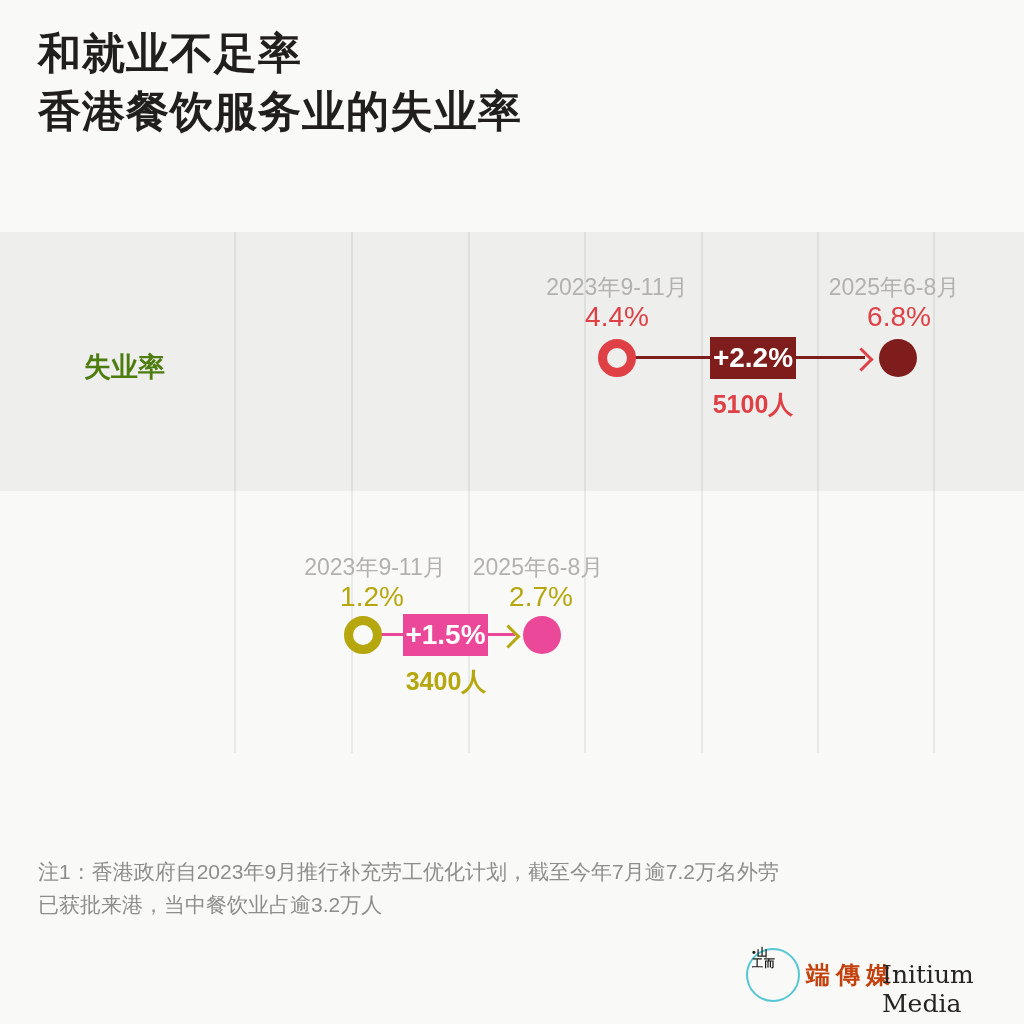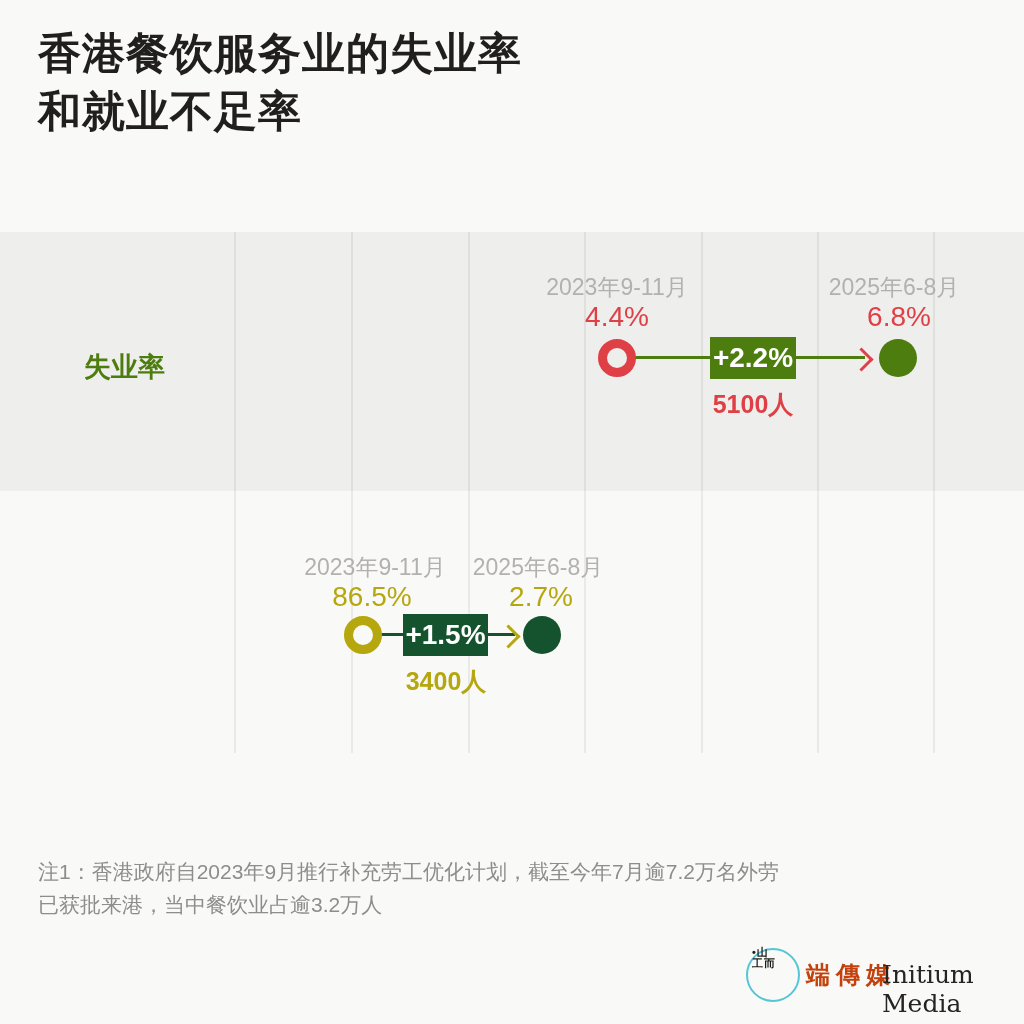--- a/index.html
+++ b/index.html
@@ -40,22 +40,22 @@
   }
 
   
   .period { font-size:23px; color:#b3b1ae; }
   .value  { font-size:28px; font-weight:500; }
   .red    { color:#df4046; }
   .olive  { color:#b5a70d; }
 
   
   .dline { height:3px; }
-  .dline.red-bg, .box.red-bg, .dot-fill.red-bg { background:#4d7c0f;align-items:center; }
-  .dline.olive-bg, .box.olive-bg, .dot-fill.olive-bg { background:#14532d; }
+  .dline.red-bg, .box.red-bg, .dot-fill.red-bg { background:#7f1d1d;align-items:center; }
+  .dline.olive-bg, .box.olive-bg, .dot-fill.olive-bg { background:#ec4899; }
 
   .dot-open {
     width:20px; height:20px; border-radius:50%;
   }
   .dot-open.red-bd   { border:9px solid #df4046; background:#eeeeec; }
   .dot-open.olive-bd { border:9px solid #b5a70d; background:#f9f9f7; }
   .dot-fill {
     width:38px; height:38px; border-radius:50%;
   }
   .chev {
@@ -102,22 +102,22 @@
     font-family:"DejaVu Serif","Liberation Serif",serif;
     font-size:25px; color:#262422;
   }
 </style>
 </head>
 <body>
 
 <div id="canvas">
 
   <div class="abs title">
+    <div>和就业不足率</div>
     <div>香港餐饮服务业的失业率</div>
-    <div>和就业不足率</div>
   </div>
 
   <div class="abs band"></div>
 
   <div class="abs gridline" style="left:234px"></div>
   <div class="abs gridline" style="left:351px"></div>
   <div class="abs gridline" style="left:468px"></div>
   <div class="abs gridline" style="left:584px"></div>
   <div class="abs gridline" style="left:701px"></div>
   <div class="abs gridline" style="left:817px"></div>
@@ -137,21 +137,21 @@
   <div class="abs dot-open red-bd" style="left:598px; top:339px"></div>
   <div class="abs dot-fill red-bg" style="left:879px; top:339px"></div>
 
   <div class="abs box red-bg" style="left:710px; top:337px; width:86px; height:42px">
     <span>+2.2%</span>
   </div>
   <div class="cx people red" style="left:753px; top:388px">5100人</div>
 
 
   <div class="cx period" style="left:375px; top:552px">2023年9-11月</div>
-  <div class="cx value olive" style="left:372px; top:581px">86.5%</div>
+  <div class="cx value olive" style="left:372px; top:581px">1.2%</div>
 
   <div class="cx period" style="left:538px; top:552px">2025年6-8月</div>
   <div class="cx value olive" style="left:541px; top:581px">2.7%</div>
 
   <div class="abs dline olive-bg" style="left:363px; top:633px; width:152px"></div>
   <div class="abs chev olive-bd" style="left:500px; top:628px"></div>
 
   <div class="abs dot-open olive-bd" style="left:344px; top:616px"></div>
   <div class="abs dot-fill olive-bg" style="left:523px; top:616px"></div>
 

